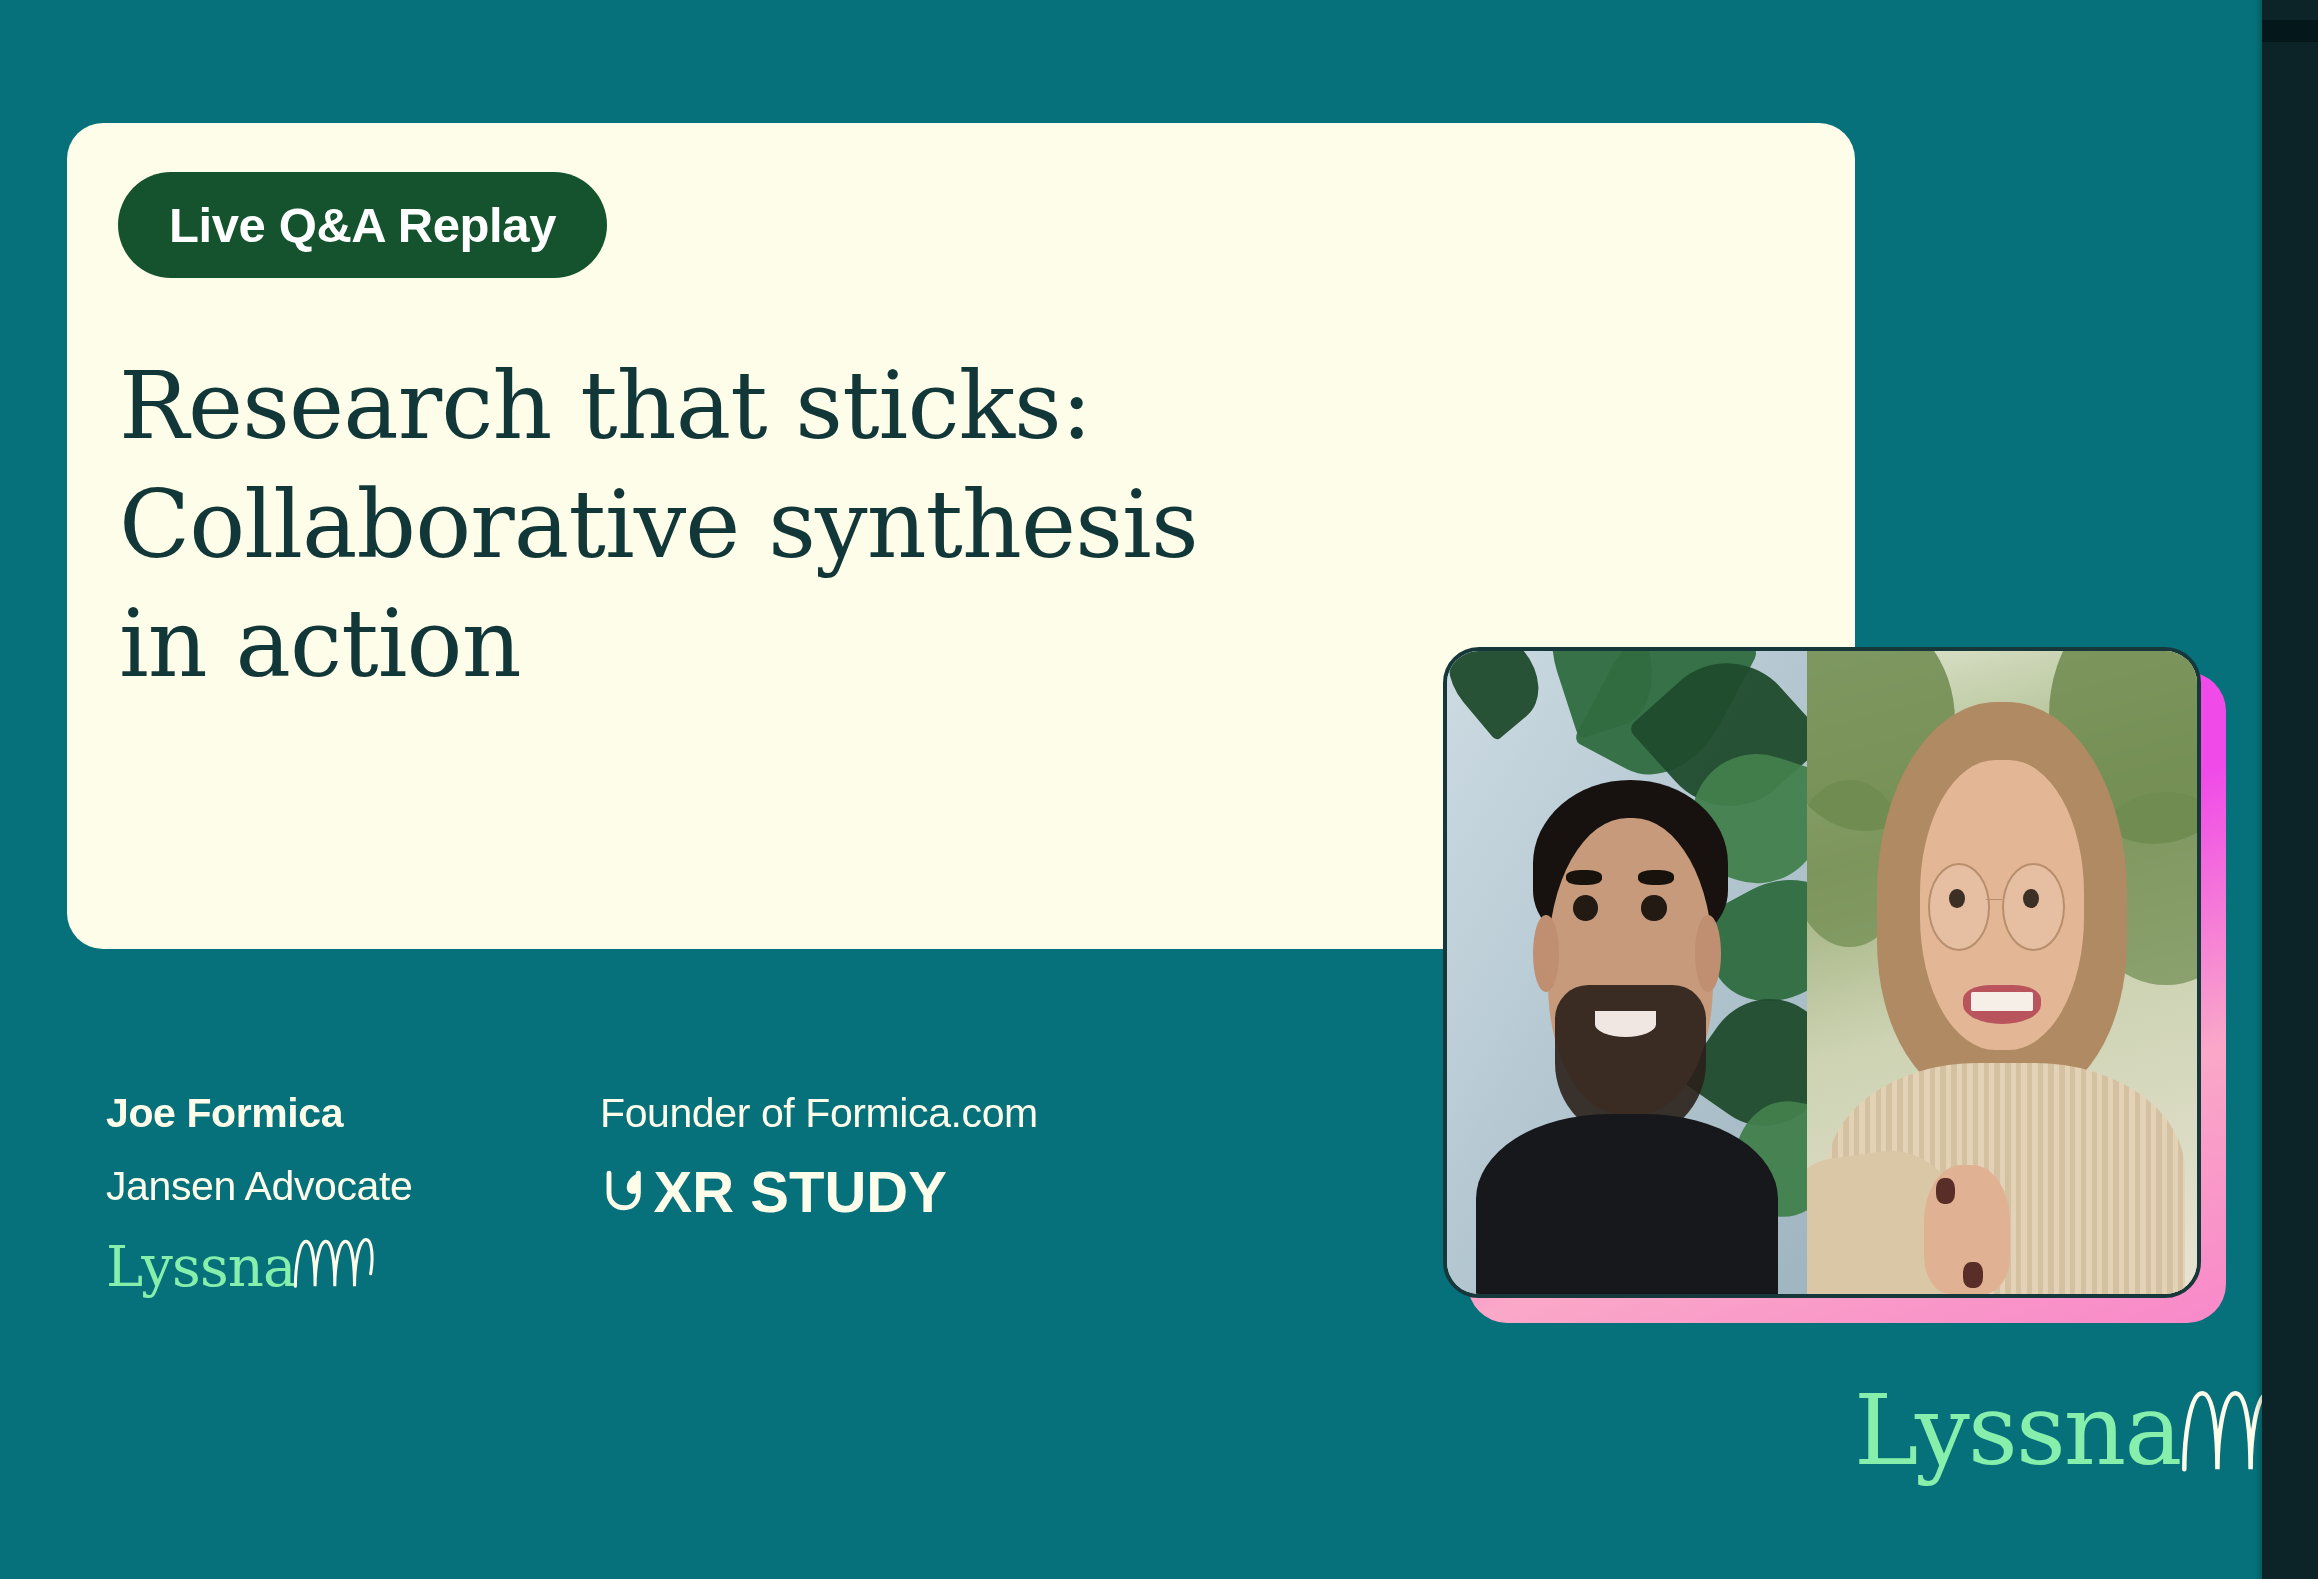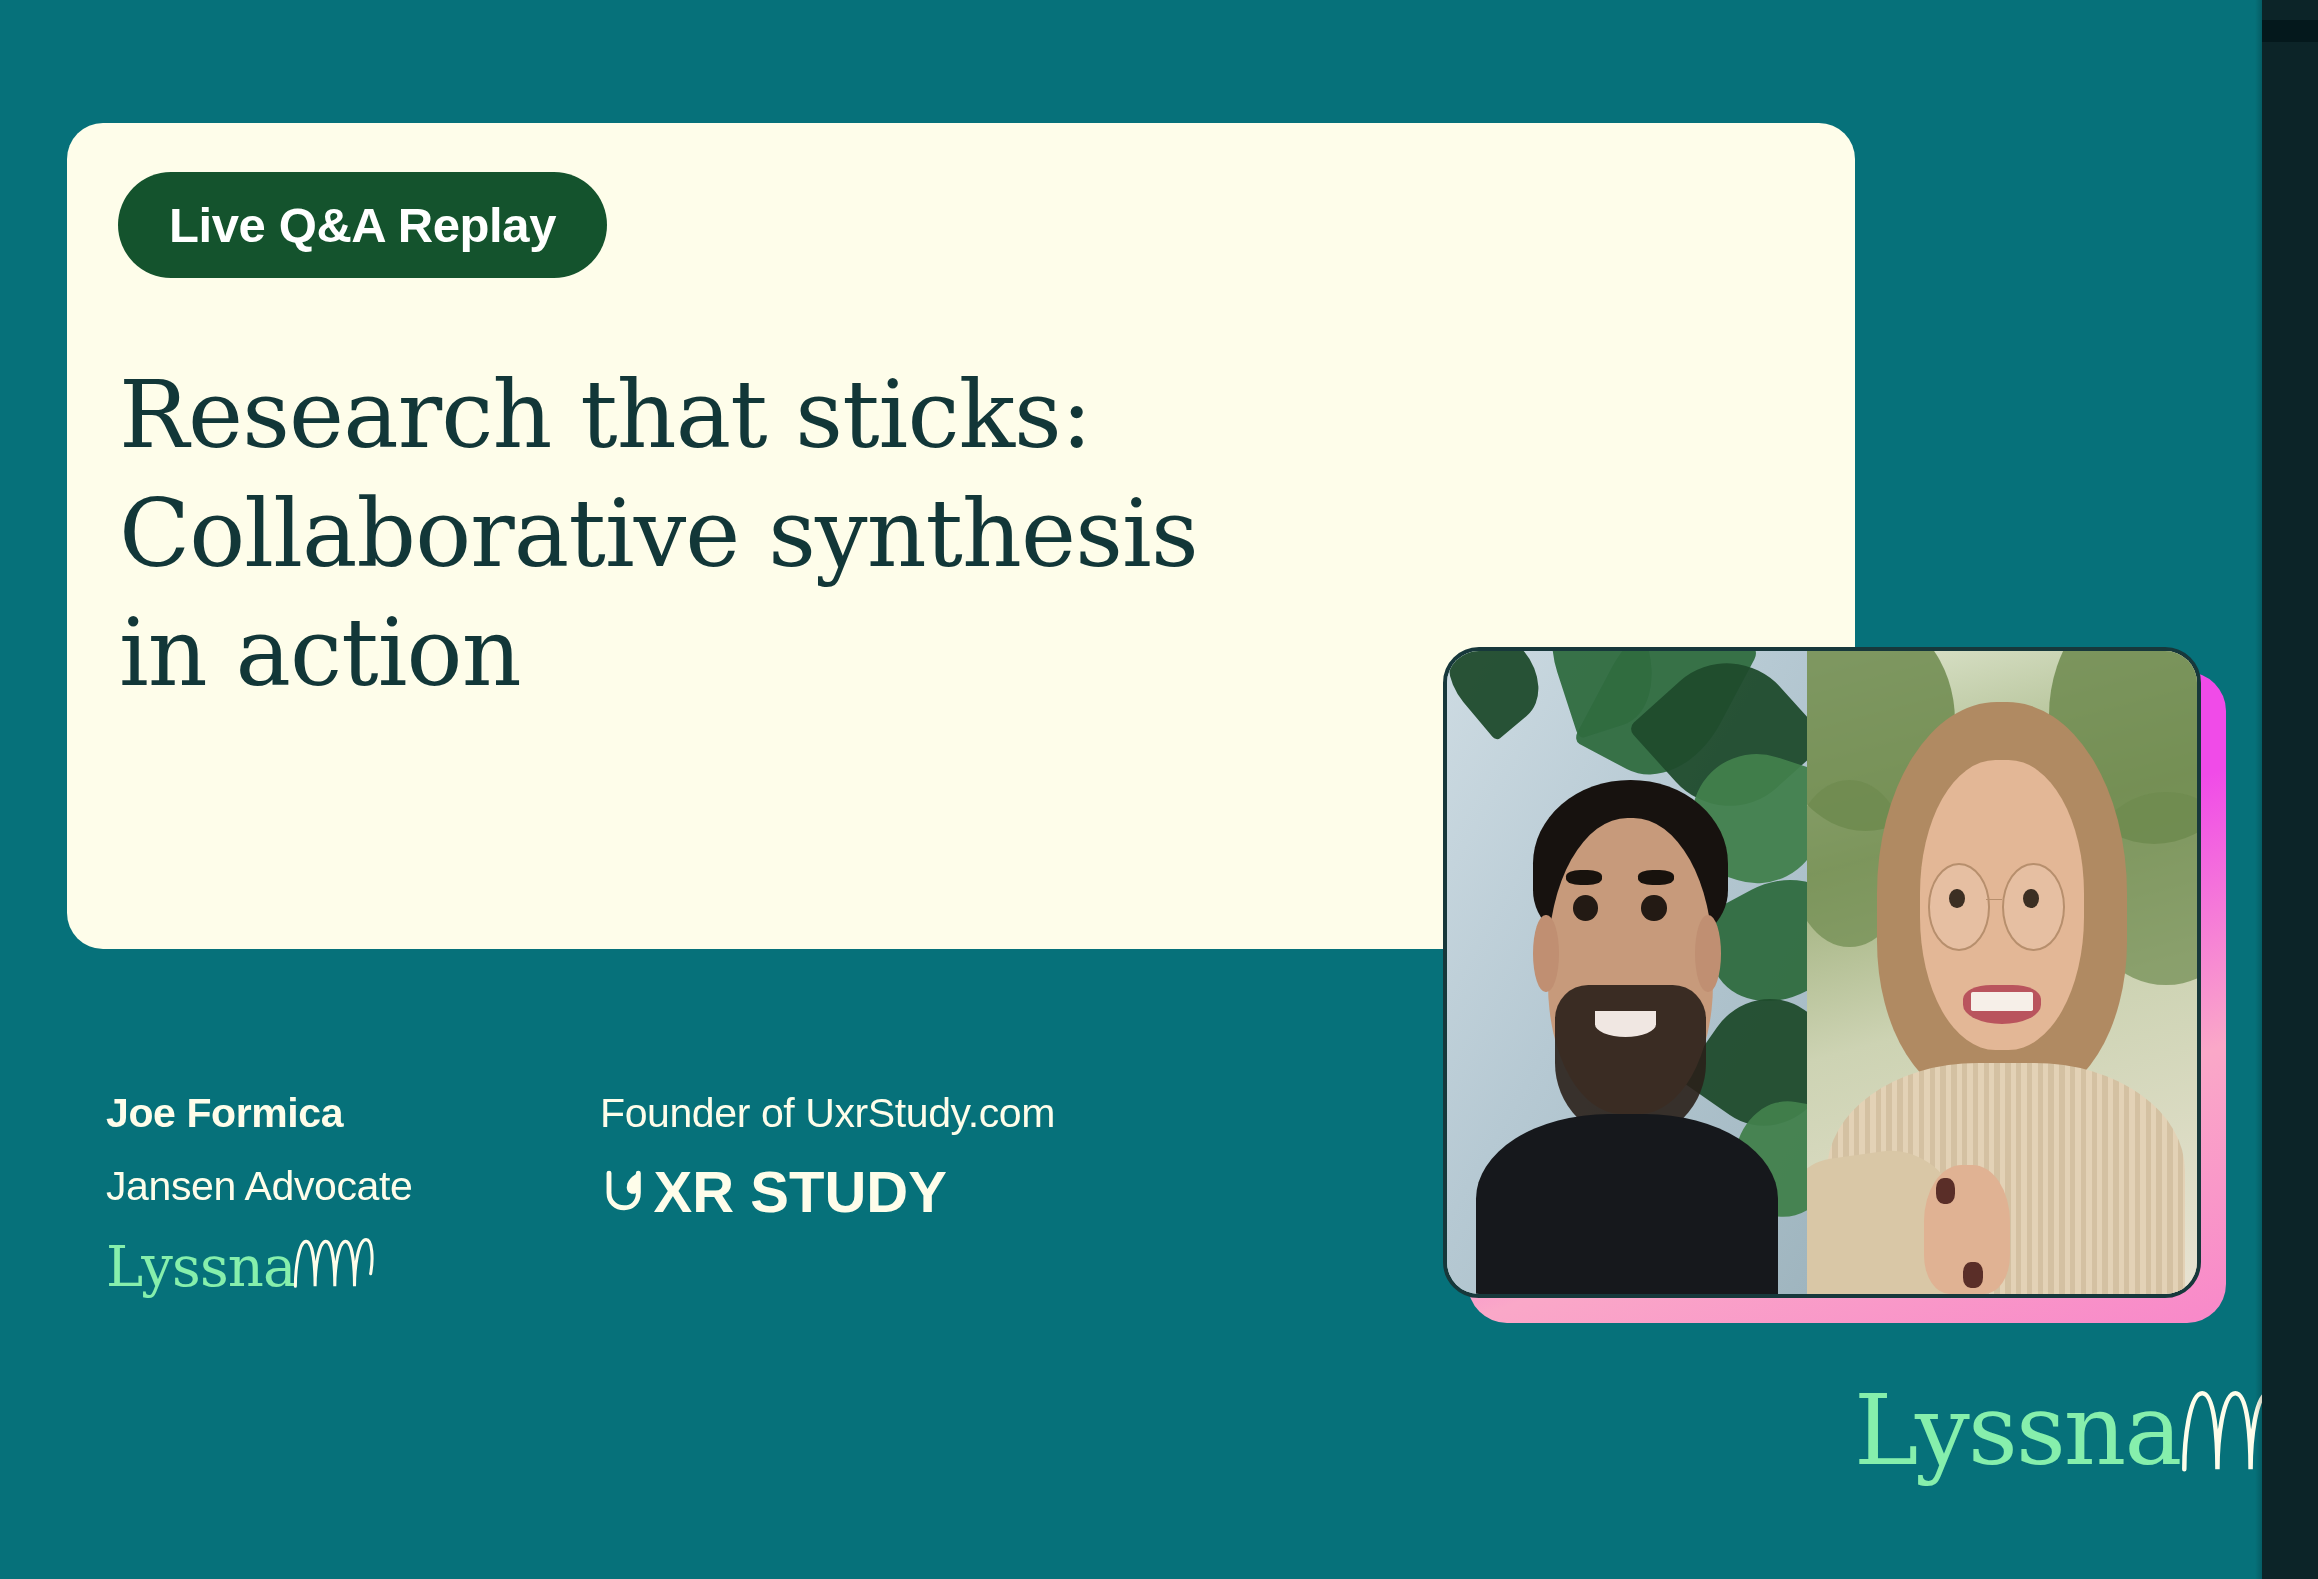--- a/index.html
+++ b/index.html
@@ -36,21 +36,21 @@
     padding:0 51px;
     display:flex;align-items:center;justify-content:center;
     background:#14532d;
     border-radius:54px;
     color:#FFFFFF;
     font-size:49px;
     font-weight:700;
     letter-spacing:-0.4px;
   }
   .hero-title{
-    position:absolute;left:52px;top:233px;width:1346px;
+    position:absolute;left:52px;top:224px;width:1346px;
     font-family:"DejaVu Serif", serif;
     font-size:93px;
     line-height:1.28;
     font-weight:400;
     color:#123738;
     letter-spacing:-0.9px;
     white-space:pre-line;
   }
 
   
@@ -220,21 +220,21 @@
           <span class="lyssna-squiggle">
             <svg width="86" height="52" viewBox="0 0 96 58" fill="none">
               <path d="M6 56 C6 36, 10 6, 18 6 C26 6, 28 36, 28 56 C28 36, 32 6, 40 6 C48 6, 50 36, 50 56 C50 36, 54 6, 62 6 C70 6, 72 36, 72 56 C72 36, 76 4, 85 4 C92 4, 93 26, 90 42" stroke="#FEFDEA" stroke-width="3.4" stroke-linecap="round" fill="none"></path>
             </svg>
           </span>
         </div>
       </div>
     </div>
 
     <div class="presenter two">
-      <div class="p-role">Founder of UxrStudy.com</div>
+      <div class="p-role">Founder of Formica.com</div>
       <div class="p-logo">
         <div class="uxr-lock">
           <span>
             <svg width="50" height="48" viewBox="0 0 56 54" fill="none">
               <path d="M10 8 V30 C10 41, 18 47, 27 47 C36 47, 43 41, 43 30 V8" stroke="#FEFDEA" stroke-width="5.5" stroke-linecap="round" fill="none"></path>
               <path d="M43 8 C43 8, 30 13, 30 24 C30 31, 36 33, 41 30 C46 27, 45 16, 43 8 Z" fill="#FEFDEA"></path>
             </svg>
           </span>
           <span class="uxr-text">XR STUDY</span>
         </div>

